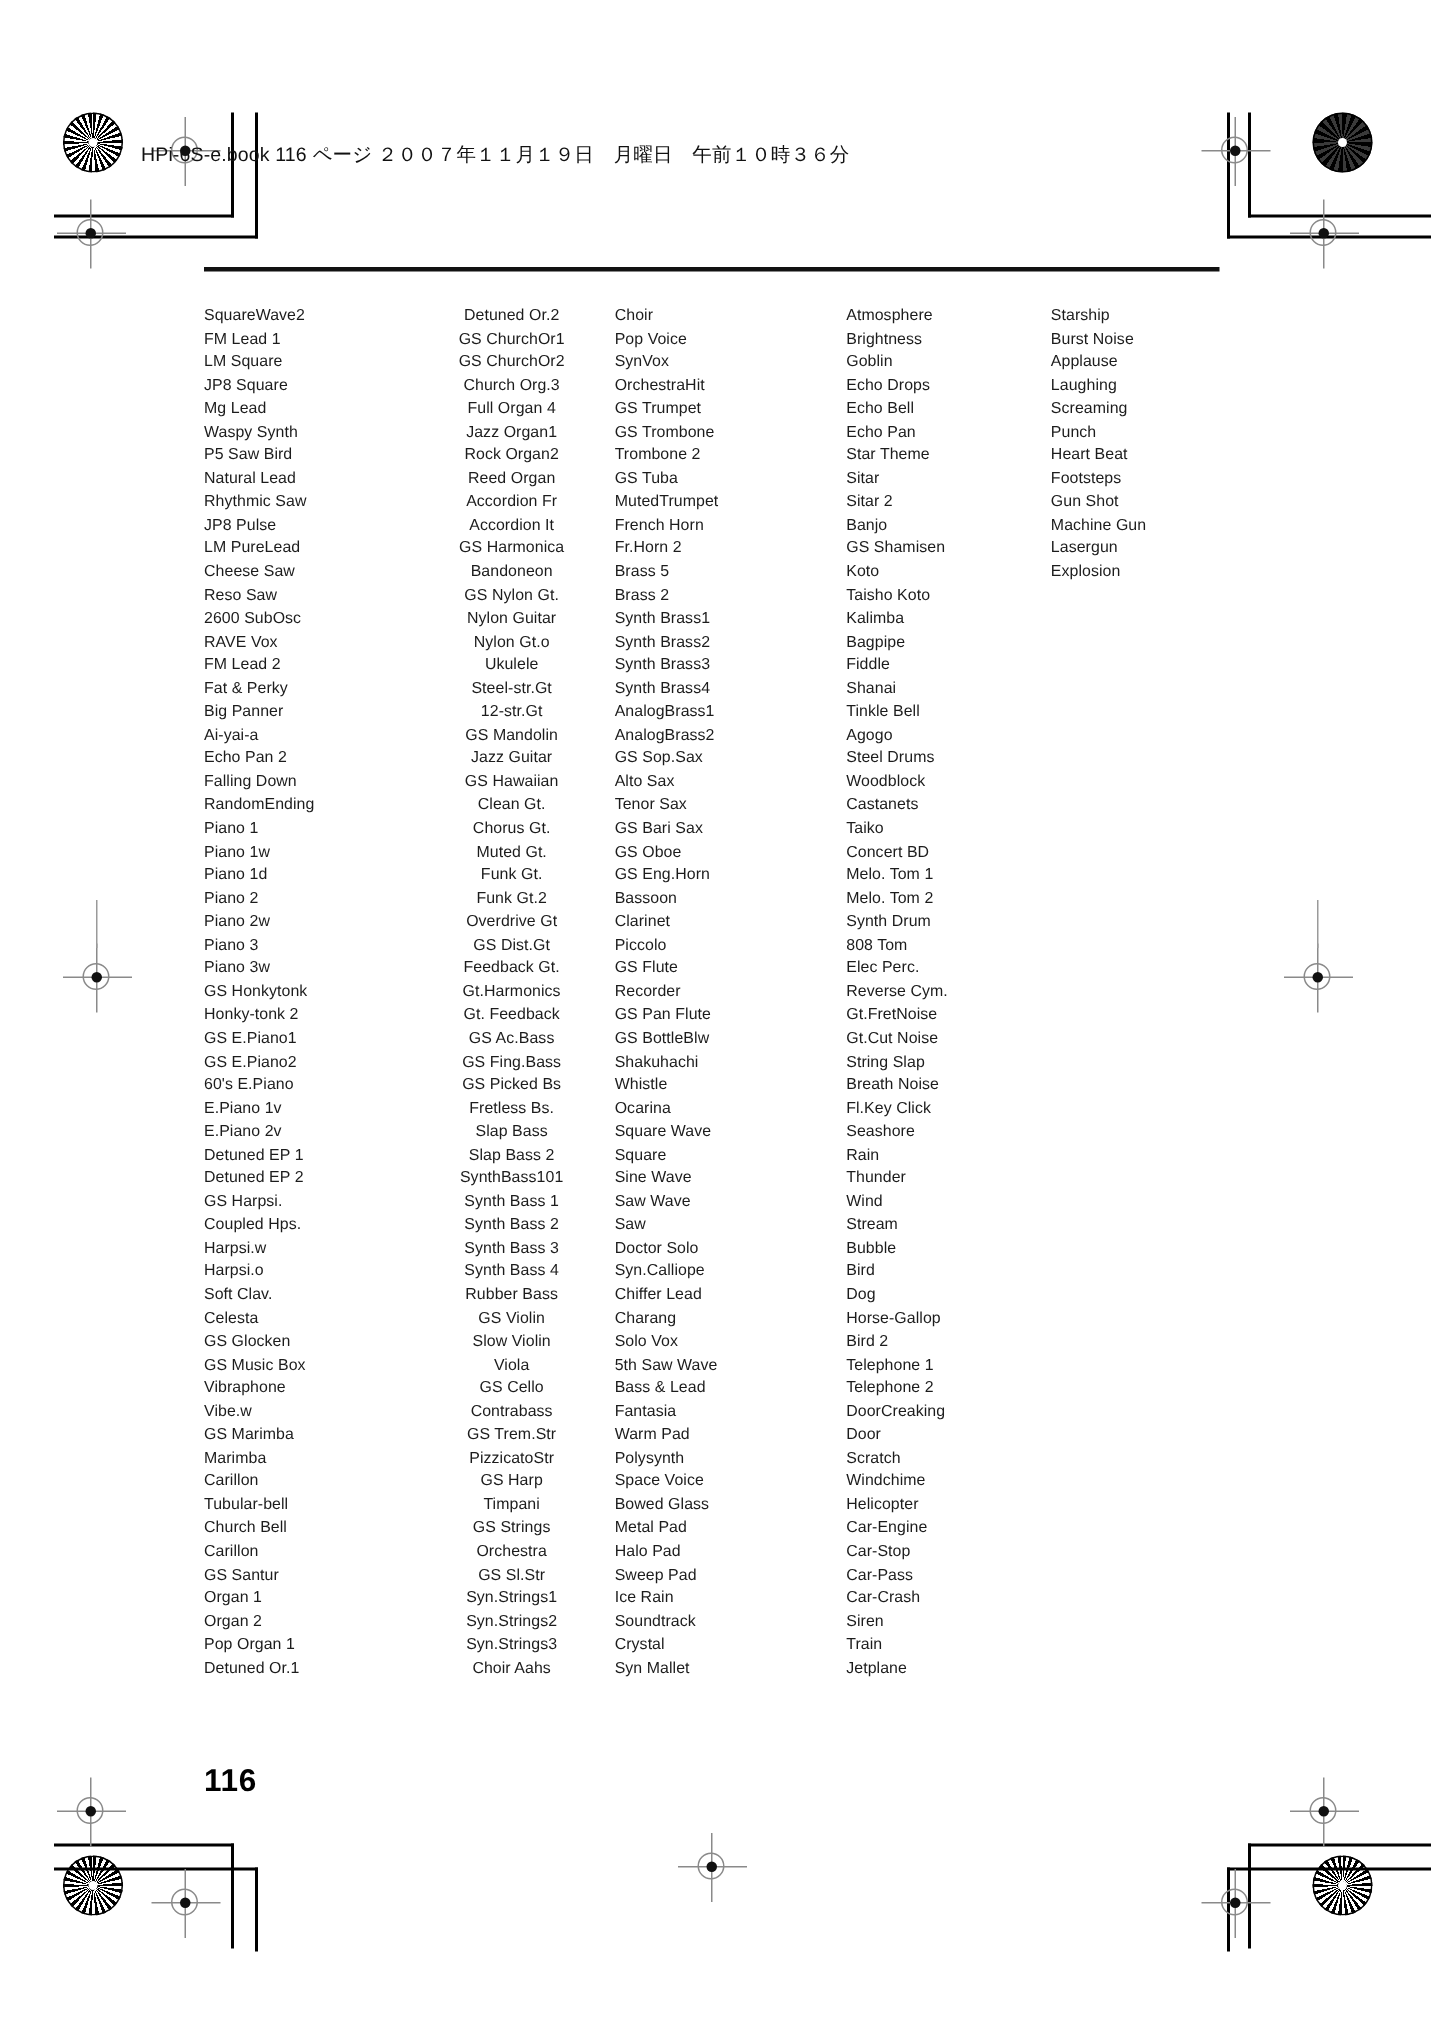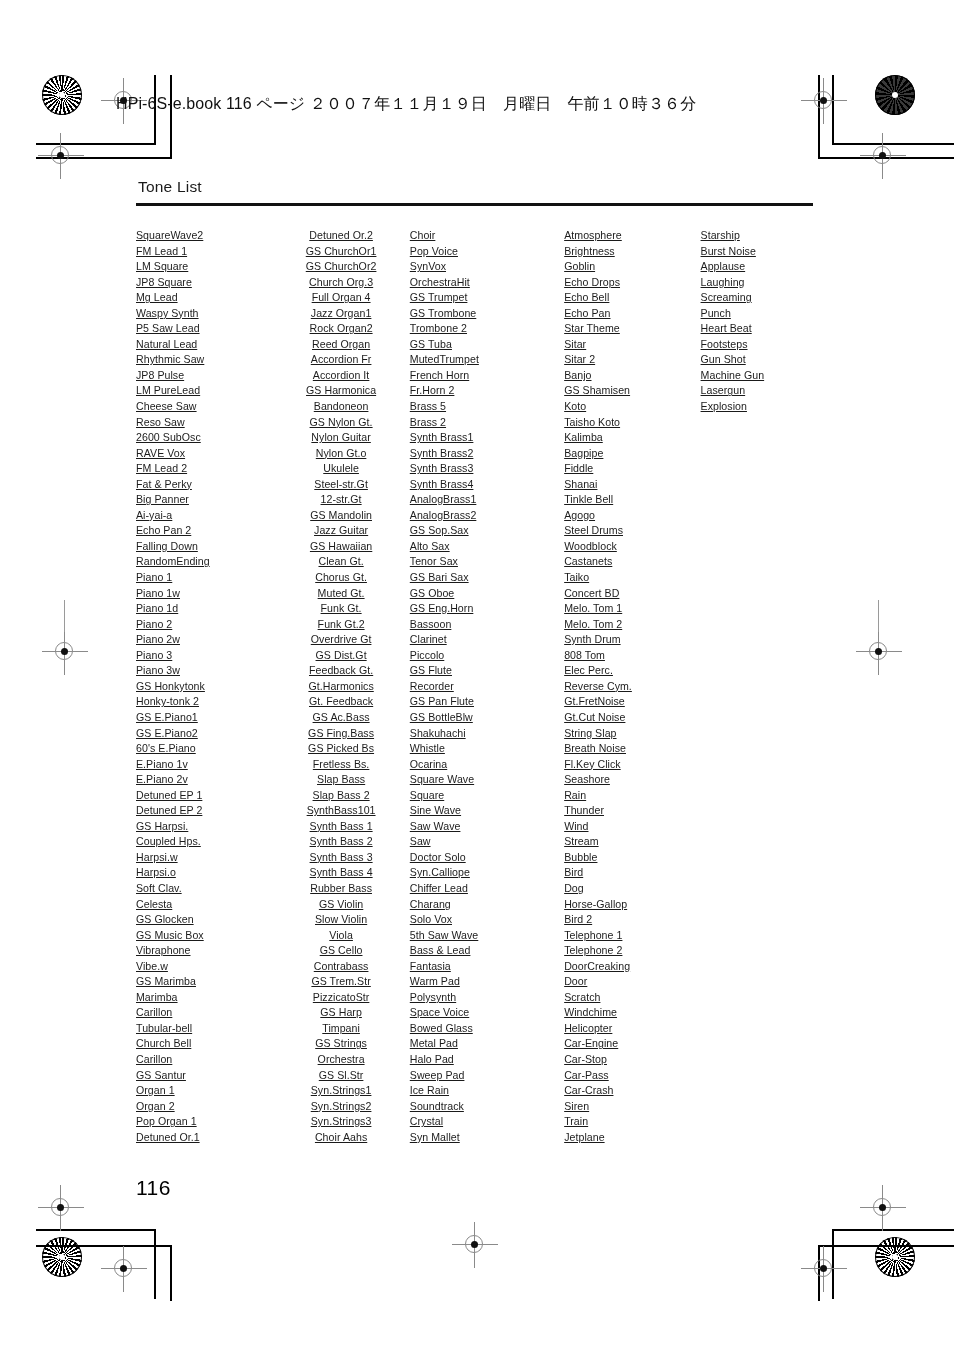--- a/index.html
+++ b/index.html
@@ -102,21 +102,20 @@
     width: 677px;
     height: 3px;
     background: #111;
     margin-bottom: 22px;
   }
 
   .columns {
     display: flex;
     flex-direction: row;
     align-items: flex-start;
-    text-decoration: underline;
   }
   .tone-col {
     display: flex;
     flex-direction: column;
   }
   .tone-col.c1 { width: 141px; }
   .tone-col.c2 { width: 142px; align-items: center; }
   .tone-col.c3 { width: 142px; }
   .tone-col.c4 { width: 141px; margin-left: 17px; }
   .tone-col.c5 { width: 140px; }
@@ -127,30 +126,30 @@
     letter-spacing: 0.05px;
     color: #1c1c1c;
     white-space: nowrap;
   }
 
   .page-number {
     position: absolute;
     left: 136px;
     top: 1176px;
     font-size: 21px;
-    font-weight: normal;
+    font-weight: bold;
     color: #000;
     letter-spacing: 0.5px;
   }
 
   .header-text {
     position: absolute;
-    left: 116px;
+    left: 94px;
     top: 94px;
-    font-size: 16px;
+    font-size: 13px;
     color: #111;
     letter-spacing: 0.1px;
     white-space: nowrap;
   }
 </style>
 </head>
 <body>
 
 <div class="mark star-target" style="left:42px; top:75px;">
     <span class="hole"></span>
@@ -272,33 +271,32 @@
   <span class="h"></span>
     <span class="v"></span>
     <span class="ring"></span>
     <span class="dot"></span>
 </div>
 
 <div class="header-text">HPi-6S-e.book  116 ページ  ２００７年１１月１９日　月曜日　午前１０時３６分</div>
 
 <div class="content">
 
-  <h1 class="page-title">Tone List</h1>
   <div class="title-rule"></div>
 
   <div class="columns">
 
     <div class="tone-col c1">
       <div class="tone-item">SquareWave2</div>
       <div class="tone-item">FM Lead 1</div>
       <div class="tone-item">LM Square</div>
       <div class="tone-item">JP8 Square</div>
       <div class="tone-item">Mg Lead</div>
       <div class="tone-item">Waspy Synth</div>
-      <div class="tone-item">P5 Saw Lead</div>
+      <div class="tone-item">P5 Saw Bird</div>
       <div class="tone-item">Natural Lead</div>
       <div class="tone-item">Rhythmic Saw</div>
       <div class="tone-item">JP8 Pulse</div>
       <div class="tone-item">LM PureLead</div>
       <div class="tone-item">Cheese Saw</div>
       <div class="tone-item">Reso Saw</div>
       <div class="tone-item">2600 SubOsc</div>
       <div class="tone-item">RAVE Vox</div>
       <div class="tone-item">FM Lead 2</div>
       <div class="tone-item">Fat &amp; Perky</div>

